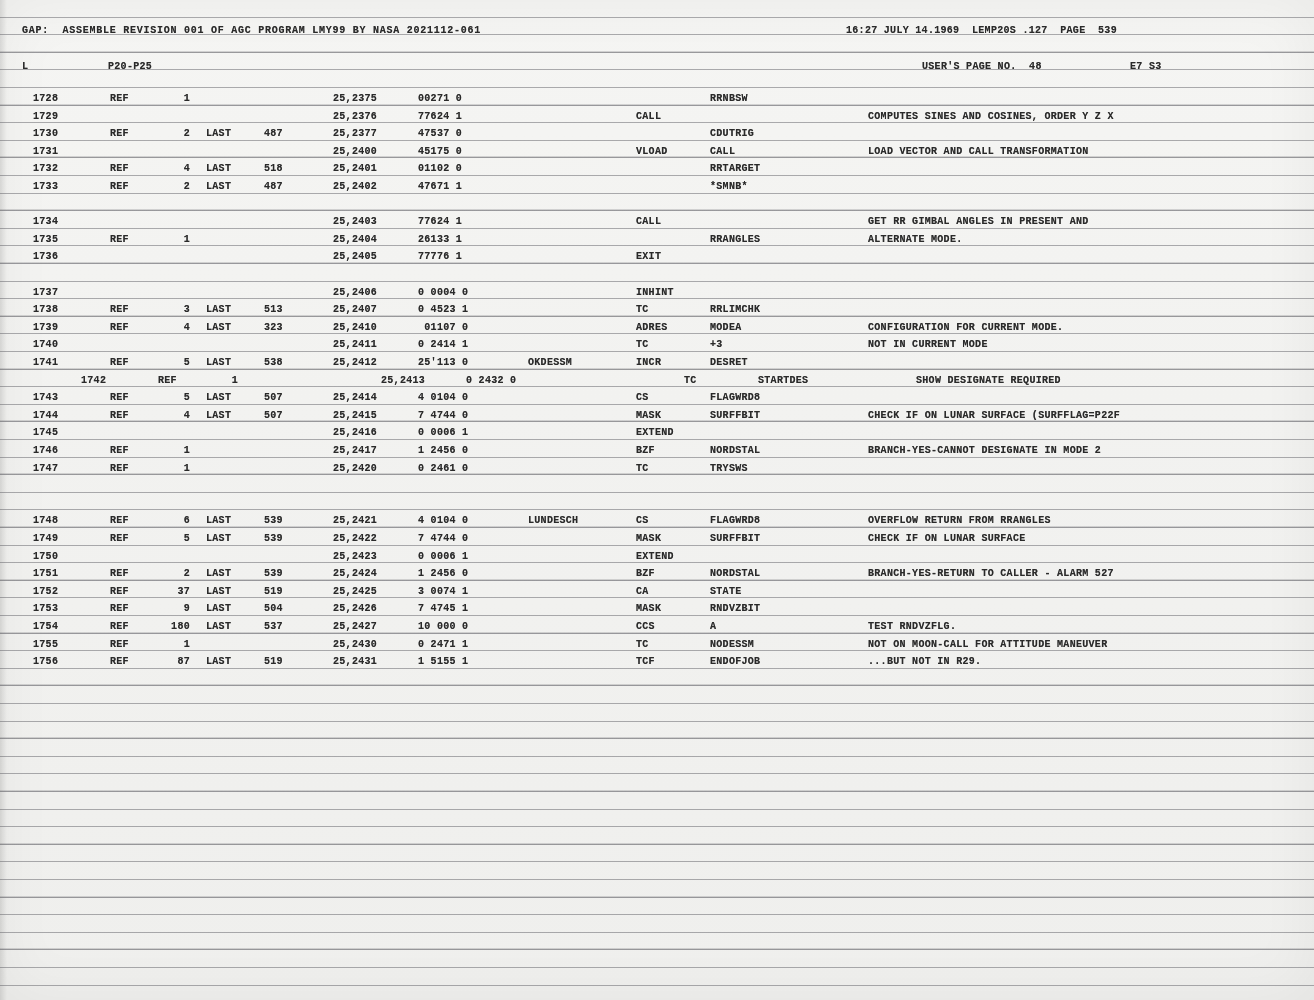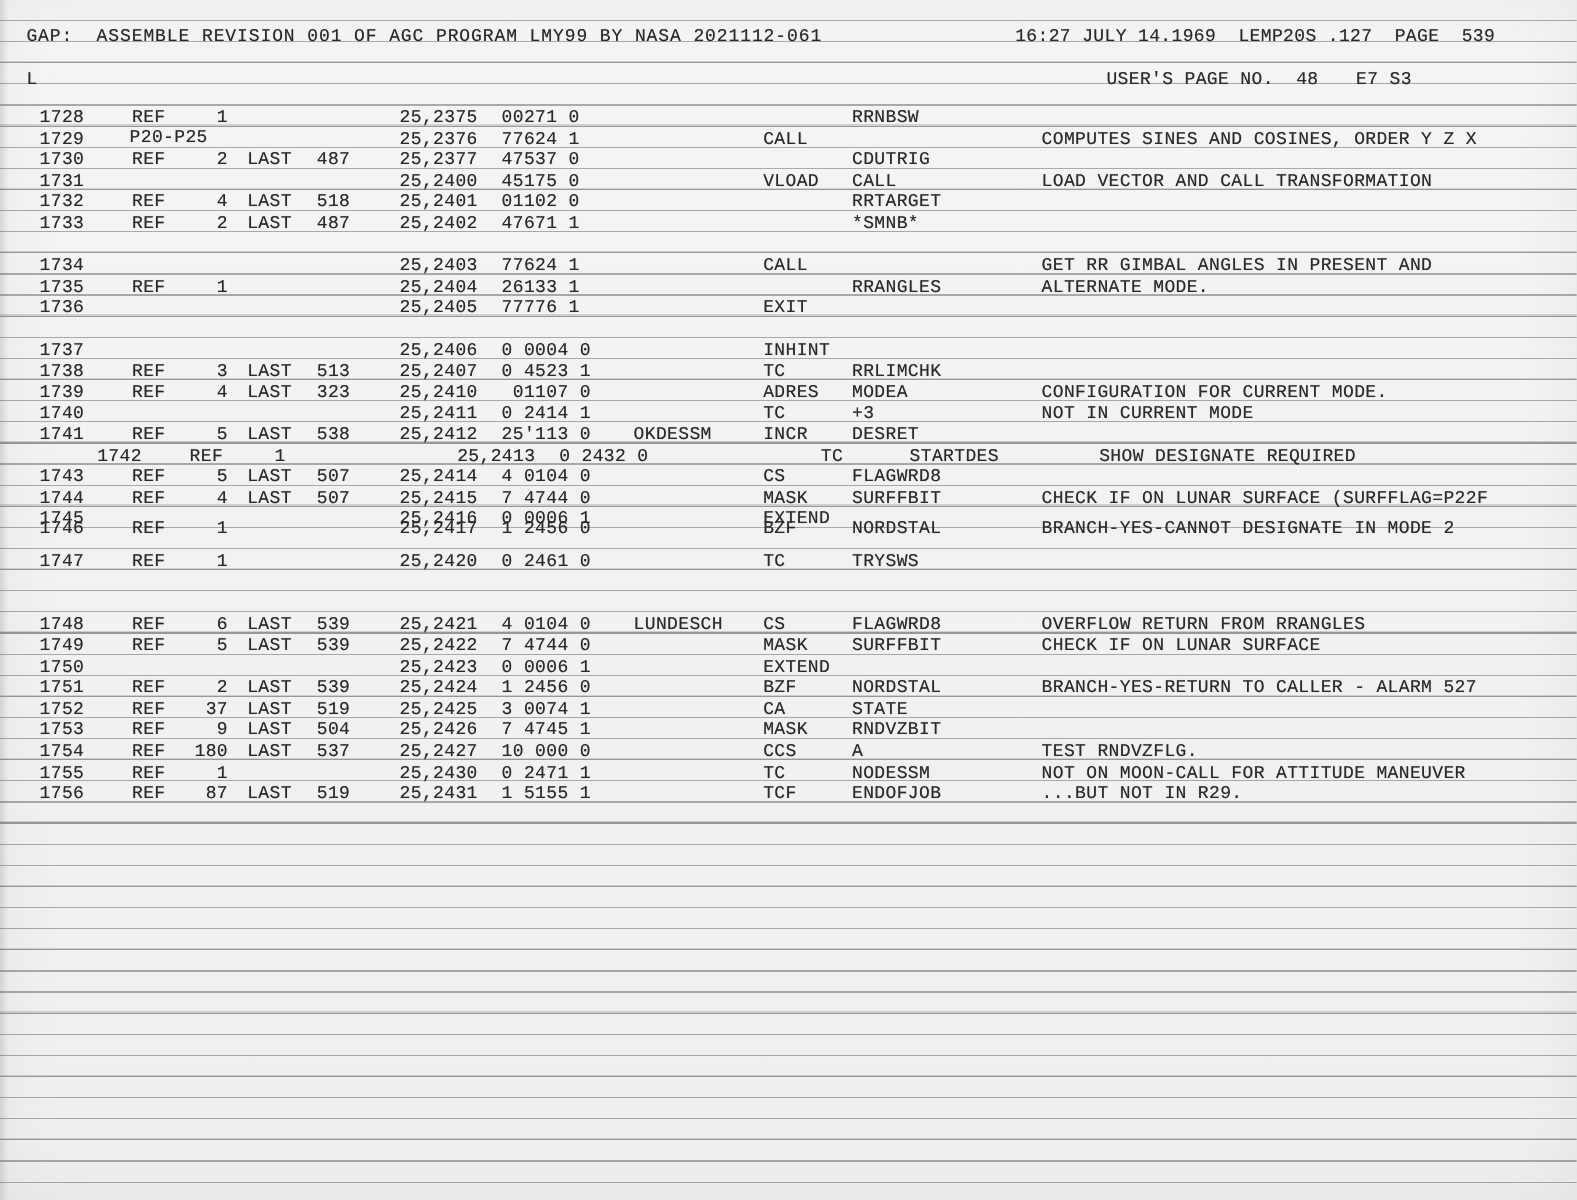--- a/index.html
+++ b/index.html
@@ -15,31 +15,31 @@
   }
   #rules{
     position:absolute;left:0;top:0;width:100%;height:100%;
     background-image:
       repeating-linear-gradient(to bottom, transparent 0px, transparent 16.6px, rgba(100,100,106,0.52) 16.6px, rgba(100,100,106,0.52) 17.6px),
       repeating-linear-gradient(to bottom, transparent 0px, transparent 50.8px, rgba(70,70,76,0.20) 50.8px, rgba(70,70,76,0.20) 52.8px),
       linear-gradient(to right, rgba(0,0,0,0.10) 0px, rgba(0,0,0,0.0) 7px);
   }
   .ink{
     color:#2a2a2a;
-    font-weight:400;
-    font-size:15px;line-height:15px;
+    font-weight:700;
+    font-size:10px;line-height:15px;
     letter-spacing:0.3px;
     white-space:pre;
     text-shadow:0 0 0.6px rgba(45,45,45,0.55);
   }
   .hdr{position:absolute;}
   #hdr-l1-left{left:22px;top:23px;letter-spacing:0.75px;}
   #hdr-l1-right{left:846px;top:23px;}
   #hdr-l2-c1{left:22px;top:59px;}
-  #hdr-l2-c2{left:108px;top:59px;margin-top:48px;}
+  #hdr-l2-c2{left:108px;top:59px;}
   #hdr-l2-r1{left:922px;top:59px;}
   #hdr-l2-r2{left:1130px;top:59px;}
   #listing{position:absolute;left:0;top:0;width:100%;height:100%;}
   .row{position:absolute;left:0;width:100%;height:16px;}
   .f{position:absolute;top:0;white-space:pre;}
   .f-n{left:33px;}
   .f-ref{left:110px;}
   .f-refn{left:130px;width:60px;text-align:right;}
   .f-last{left:206px;}
   .f-lastp{left:264px;}
@@ -290,21 +290,21 @@
     <span class="f f-refn"></span>
     <span class="f f-last"></span>
     <span class="f f-lastp"></span>
     <span class="f f-addr">25,2416</span>
     <span class="f f-val">0 0006 1</span>
     <span class="f f-label"></span>
     <span class="f f-op">EXTEND</span>
     <span class="f f-opd"></span>
     <span class="f f-cmt"></span>
   </div>
-      <div class="row ink" style="top: 433px;">
+      <div class="row ink" style="top: 443px;">
     <span class="f f-n">1746</span>
     <span class="f f-ref">REF</span>
     <span class="f f-refn">1</span>
     <span class="f f-last"></span>
     <span class="f f-lastp"></span>
     <span class="f f-addr">25,2417</span>
     <span class="f f-val">1 2456 0</span>
     <span class="f f-label"></span>
     <span class="f f-op">BZF</span>
     <span class="f f-opd">NORDSTAL</span>

